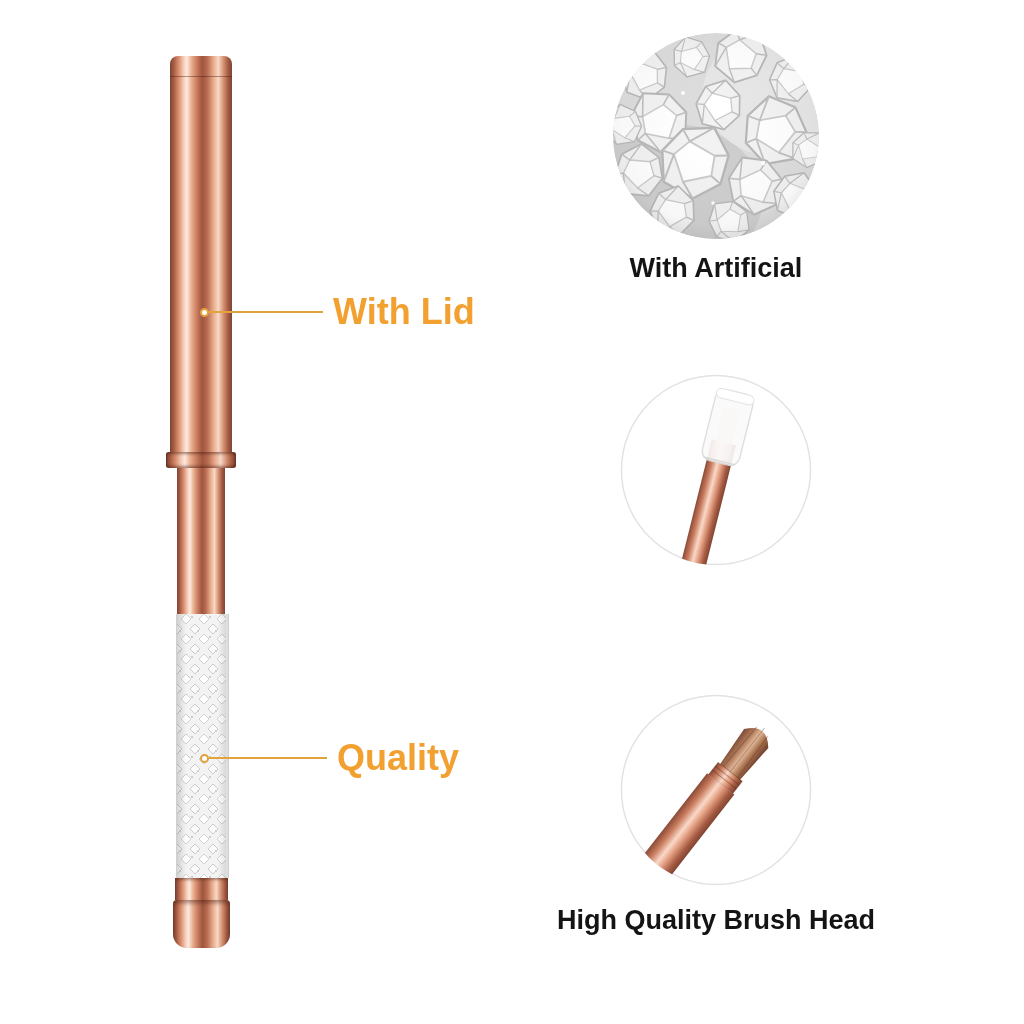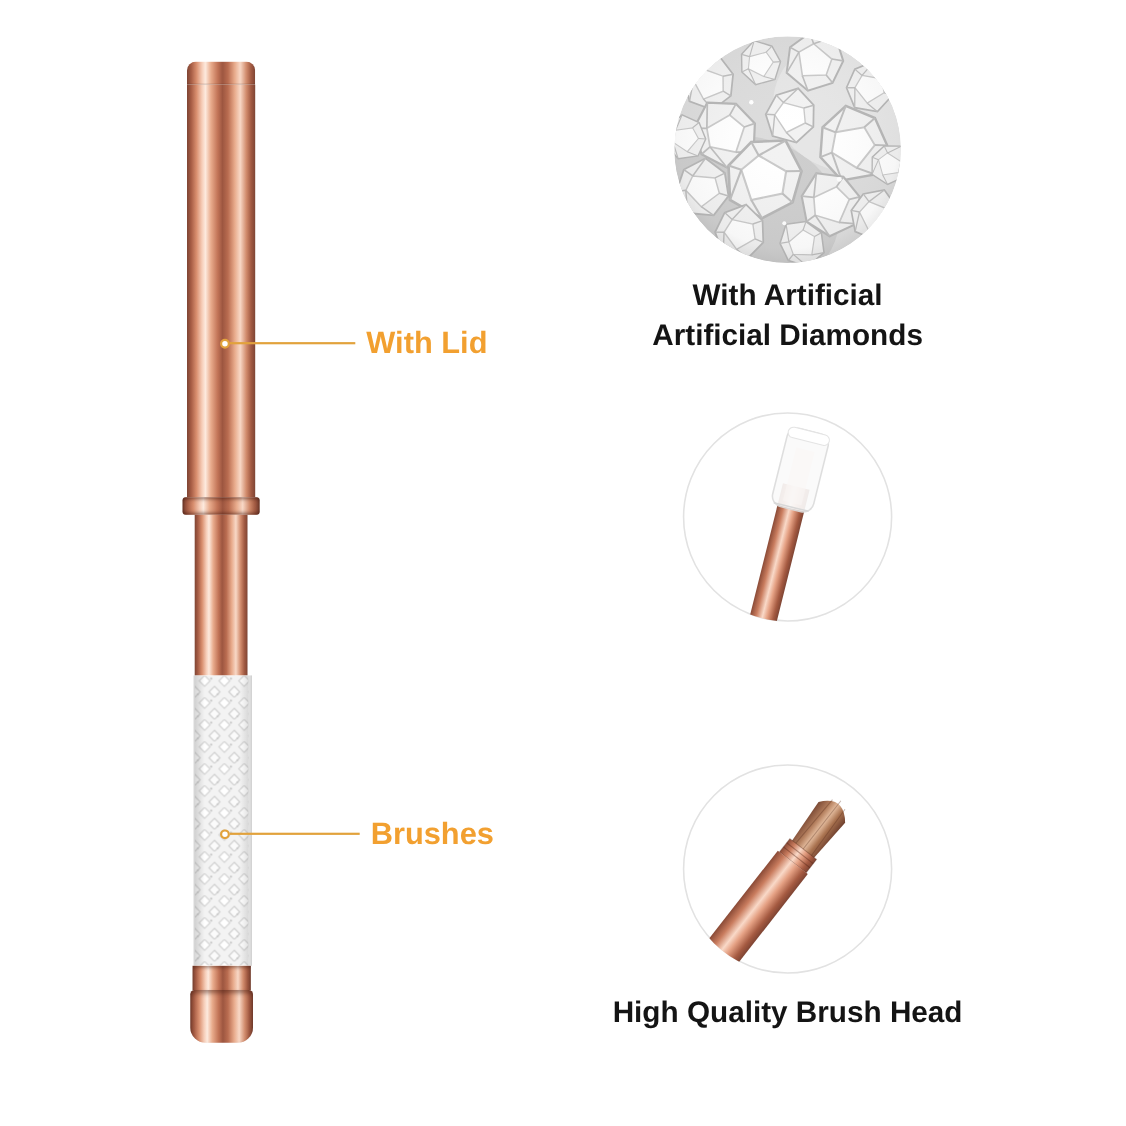--- a/index.html
+++ b/index.html
@@ -21,21 +21,21 @@
   .pen-acrylic{position:absolute;left:176px;top:614px;width:51px;height:264px;border:1px solid #cfcfcf;border-top:none;border-bottom:none;}
   .pen-acrylic svg{display:block;}
   .pen-acrylic::after{content:"";position:absolute;inset:0;
     background:linear-gradient(90deg,rgba(90,90,90,.22) 0%,rgba(255,255,255,0) 18%,rgba(255,255,255,0) 80%,rgba(90,90,90,.22) 100%);}
   .pen-bottom-ferrule{position:absolute;left:175px;top:878px;width:53px;height:22px;box-shadow:inset 0 2px 3px rgba(60,20,10,.4);}
   .pen-bottom-cap{position:absolute;left:173px;top:900px;width:57px;height:48px;border-radius:4px 4px 14px 14px;box-shadow:inset 0 3px 4px rgba(60,20,10,.45);}
   
   .callout{position:absolute;display:flex;align-items:center;height:32px;}
   .callout .dot{width:9px;height:9px;border-radius:50%;background:#ffffff;border:2px solid #e2a23c;box-sizing:border-box;flex:0 0 auto;}
   .callout .line{height:2px;background:#e2a23c;flex:0 0 auto;}
-  .callout .label{margin-left:10px;font-size:28px;font-weight:bold;color:#f2a030;white-space:nowrap;}
+  .callout .label{margin-left:10px;font-size:36px;font-weight:bold;color:#f2a030;white-space:nowrap;}
   
   .feature-circle{position:absolute;border-radius:50%;overflow:hidden;}
   .feature-circle svg{display:block;}
   .caption{position:absolute;left:516px;width:400px;text-align:center;font-weight:bold;color:#141414;font-size:27px;line-height:37px;}
 </style>
 </head>
 <body>
 
 <div class="canvas">
 
@@ -67,21 +67,21 @@
 
   <div class="callout" style="left:200px;top:296px;">
     <span class="dot"></span>
     <span class="line" style="width:114px;"></span>
     <span class="label">With Lid</span>
   </div>
 
   <div class="callout" style="left:200px;top:742px;">
     <span class="dot"></span>
     <span class="line" style="width:118px;"></span>
-    <span class="label">Brushes</span>
+    <span class="label">Quality</span>
   </div>
 
   <div class="feature-circle" style="left:613px;top:33px;width:206px;height:206px;">
     <svg width="206" height="206" viewBox="0 0 206 206">
       <defs>
         <clipPath id="dc">
             <circle cx="103" cy="103" r="103"></circle>
           </clipPath>
         <radialGradient id="vig" cx="0.5" cy="0.45" r="0.65">
           <stop offset="0%" stop-color="#ffffff" stop-opacity="0"></stop>
@@ -115,21 +115,20 @@
         <use href="#gem" transform="translate(196,116) rotate(33) scale(1.2)"></use>
         <circle cx="70" cy="60" r="2" fill="#ffffff"></circle>
         <circle cx="150" cy="130" r="2.2" fill="#ffffff"></circle>
         <circle cx="100" cy="170" r="1.8" fill="#ffffff"></circle>
         <rect width="206" height="206" fill="url(#vig)"></rect>
       </g>
     </svg>
   </div>
   <div class="caption" style="top:250px;">
     <span>With Artificial</span><br>
-    <span>Artificial Diamonds</span>
   </div>
 
   <div class="feature-circle" style="left:620px;top:374px;width:192px;height:192px;">
     <svg width="192" height="192" viewBox="0 0 200 200">
       <defs>
         <clipPath id="cc2">
             <circle cx="100" cy="100" r="99"></circle>
           </clipPath>
         <linearGradient id="rg2" x1="0" y1="0" x2="1" y2="0">
           <stop offset="0%" stop-color="#8a4a36"></stop>

